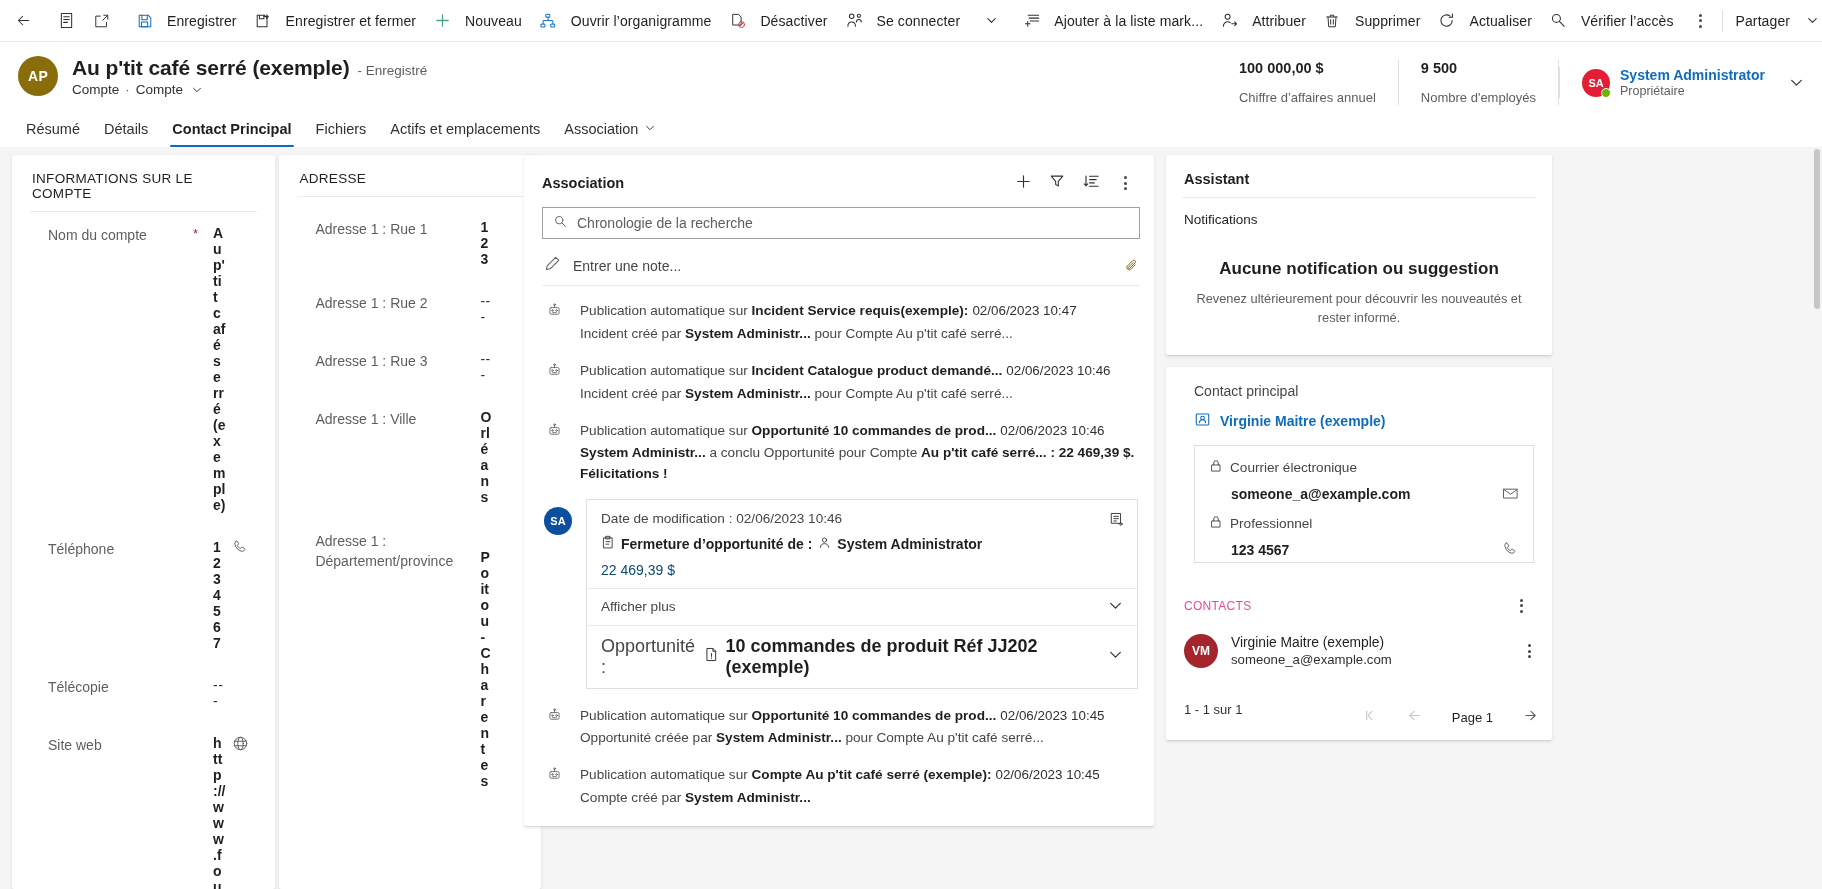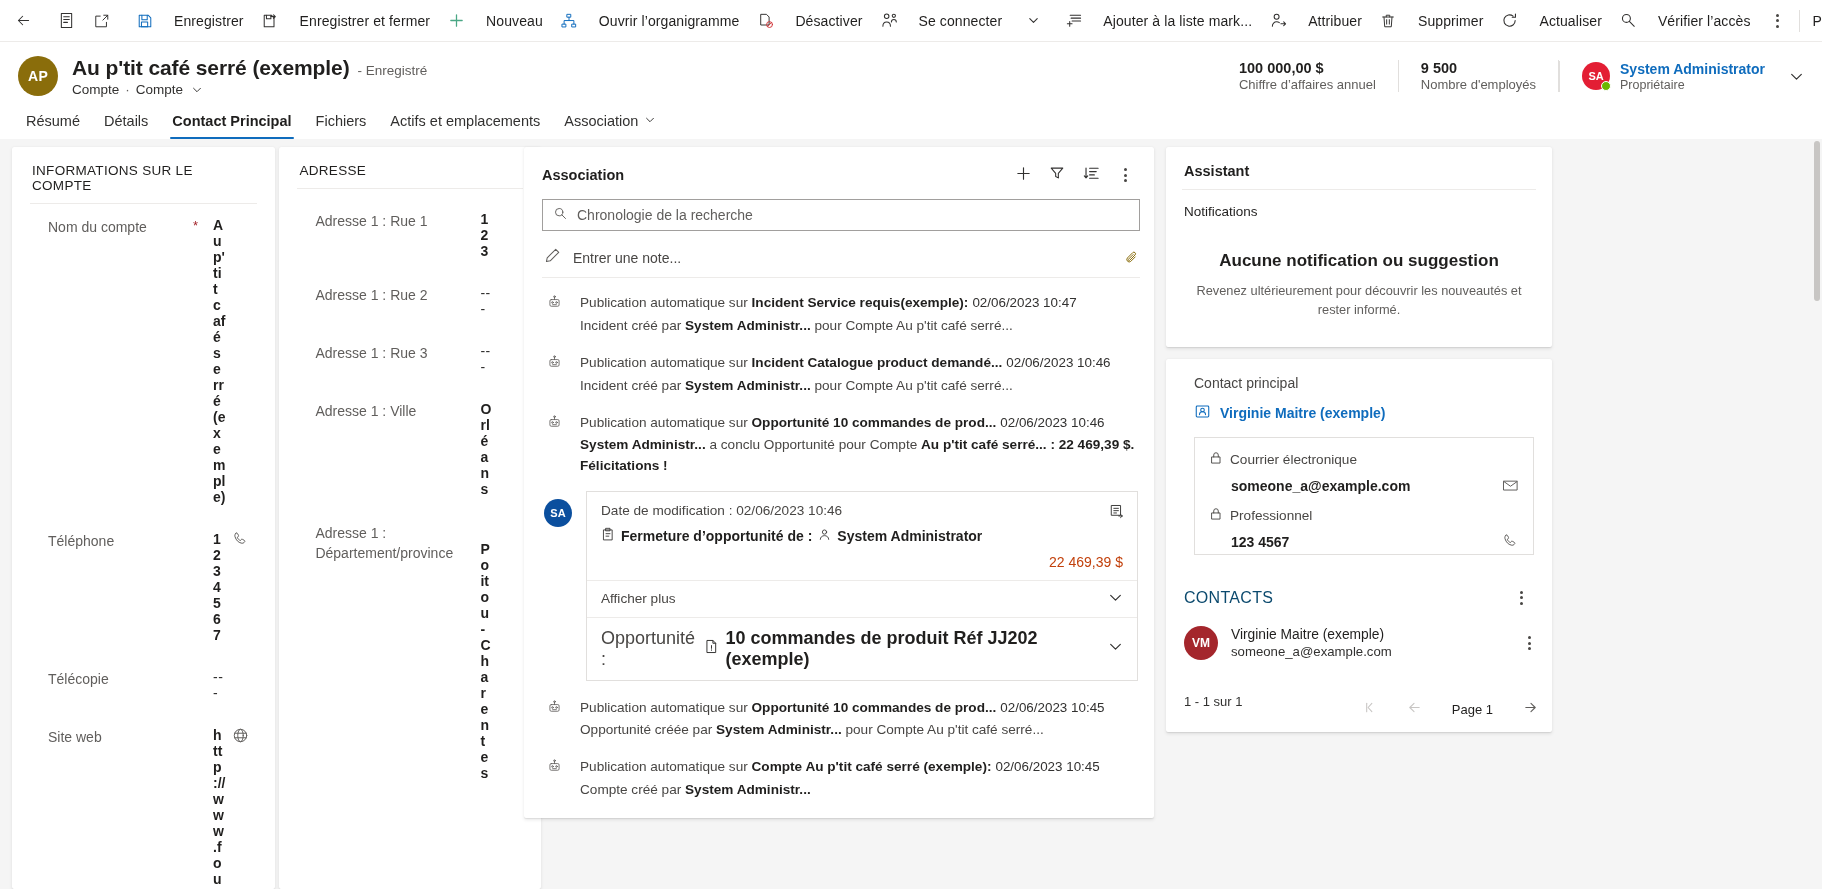--- a/index.html
+++ b/index.html
@@ -13,21 +13,21 @@
   .app { width: 1822px; height: 889px; position: relative; display: flex; flex-direction: column; background:#fff; }
 
   
   .cmdbar {
     height: 42px; min-height: 42px;
     display: flex; align-items: center;
     border-bottom: 1px solid #edebe9;
     padding-left: 6px; font-size: 14px; background:#fff;
   }
   .cmd-item {
-    display: flex; align-items: center; gap: 21px;
+    display: flex; align-items: center; gap: 14px;
     padding: 6px 9px; height: 32px;
     white-space: nowrap; cursor: default; color: #201f1e;
     border-radius: 2px;
   }
   .cmd-sep { width:1px; height:22px; background:#e1dfdd; margin:0 4px; }
   .cmd-icon { display:inline-flex; align-items:center; justify-content:center; width:17px; height:17px; }
   .cmd-icon svg { display:block; }
   .cmd-label { font-size: 14px; letter-spacing:0.1px; }
   .cmd-caret { padding: 6px 6px; display:flex; align-items:center; }
   .cmd-right { margin-left:auto; display:flex; align-items:center; padding-right:6px; }
@@ -52,21 +52,21 @@
   .rec-title { font-size:21px; font-weight:600; color:#201f1e; letter-spacing:-0.1px;}
   .rec-status { font-size:13.5px; color:#605e5c; }
   .rec-sub { display:flex; align-items:center; gap:6px; margin-top:2px; font-size:13.5px; color:#323130; }
   .rec-sub .dot { color:#605e5c; }
   .rec-sub .chev { margin-left:2px; display:inline-flex; }
 
   .rec-right { margin-left:auto; display:flex; align-items:center; gap:0; padding-top:10px; }
   .stat { padding: 0 22px; border-right:1px solid #e1dfdd; text-align:left; }
   .stat:last-of-type { border-right:none; }
   .stat-val { font-size:14.5px; font-weight:600; color:#201f1e; }
-  .stat-lab { font-size:13px; color:#605e5c; margin-top:1px; }
+  .stat-lab { font-size:13px; color:#605e5c; margin-top:14px; }
   .owner-box { display:flex; align-items:center; gap:10px; padding-left:22px; border-left:1px solid #e1dfdd; }
   .avatar-sm-wrap { position:relative; width:28px; height:28px; flex-shrink:0; }
   .avatar-sm {
     width:28px; height:28px; border-radius:50%;
     background:#e31e34; color:#fff; font-size:11px; font-weight:600;
     display:flex; align-items:center; justify-content:center;
   }
   .presence { position:absolute; right:-1px; bottom:-1px; width:10px; height:10px; border-radius:50%; background:#6bb700; border:1.5px solid #fff; }
   .owner-name { font-size:14px; color:#0f6cbd; font-weight:600; }
   .owner-role { font-size:12.5px; color:#605e5c; margin-top:1px; }
@@ -137,21 +137,21 @@
   .tl-l2 { font-size:13.6px; color:#484644; line-height:1.55; margin-top:1px; }
   .tl-l2 .b { font-weight:600; color:#201f1e; }
 
   .tl-card-row { display:flex; gap:14px; padding: 6px 2px 8px 2px; align-items:flex-start; }
   .avatar-tl { width:28px; height:28px; border-radius:50%; background:#0b4f9e; color:#fff; font-size:11px; font-weight:600; display:flex; align-items:center; justify-content:center; flex-shrink:0; margin-top:8px;}
   .tl-card { flex:1; border:1px solid #e1dfdd; background:#fff; min-width:0; }
   .tl-card-top { padding: 11px 14px 10px 14px; position:relative; }
   .tl-modified { font-size:13.6px; color:#484644; }
   .tl-subj { font-size:14px; font-weight:600; color:#201f1e; margin-top:9px; display:flex; align-items:center; gap:6px; flex-wrap:wrap;}
   .tl-subj .lab { font-weight:600; }
-  .tl-amount { font-size:14px; color:#c2410c; margin-top:9px;text-align:right; }
+  .tl-amount { font-size:14px; color:#0c4a6e; margin-top:9px; }
   .tl-card-icon { position:absolute; top:11px; right:12px; color:#323130; }
   .tl-more { padding: 9px 14px; border-top:1px solid #edebe9; display:flex; align-items:center; font-size:13.6px; color:#484644; }
   .tl-more .chev { margin-left:auto; color:#323130; }
   .tl-oppty { padding: 10px 14px; border-top:1px solid #edebe9; display:flex; align-items:center; gap:7px; font-size:18px; color:#484644; }
   .tl-oppty .b { font-weight:600; color:#201f1e; }
   .tl-oppty .chev { margin-left:auto; color:#323130; }
 
   
   .as-title { font-size:14.5px; font-weight:600; color:#201f1e; padding: 16px 18px 10px 18px; }
   .as-rule { height:1px; background:#edebe9; margin:0 16px; }
@@ -162,21 +162,21 @@
   .cp-title { font-size:14px; color:#484644; padding: 16px 18px 0 28px; }
   .cp-link { display:flex; align-items:center; gap:9px; padding: 12px 18px 0 28px; font-size:14px; color:#0f6cbd; font-weight:600; }
   .cp-box { margin: 14px 18px 16px 28px; border:1px solid #e1dfdd; padding: 13px 14px 4px 14px; }
   .cp-row-lab { display:flex; align-items:center; gap:7px; font-size:13.6px; color:#484644; }
   .cp-row-val { display:flex; align-items:center; padding: 9px 0 0 22px; }
   .cp-row-val .v { font-size:14px; font-weight:600; color:#201f1e; flex:1; }
   .cp-row-val .ic { color:#605e5c; display:flex; }
   .cp-gap { height:13px; }
 
   .ct-head { display:flex; align-items:center; padding: 16px 14px 10px 18px; }
-  .ct-title { font-size:16px; color:#0c4a6e; letter-spacing:0.3px; }
+  .ct-title { font-size:12px; color:#ec4899; letter-spacing:0.3px; }
   .ct-kebab { margin-left:auto; padding: 2px 8px; cursor:default; }
   .ct-row { display:flex; align-items:center; gap:13px; padding: 8px 14px 10px 18px; }
   .avatar-ct { width:34px; height:34px; border-radius:50%; background:#a4262c; color:#fff; font-size:12px; font-weight:600; display:flex; align-items:center; justify-content:center; flex-shrink:0; }
   .ct-name { font-size:13.8px; color:#201f1e; }
   .ct-mail { font-size:13.2px; color:#323130; margin-top:2px; }
   .ct-foot { display:flex; align-items:center; padding: 14px 14px 14px 18px; font-size:13px; color:#323130; }
   .ct-pager { margin-left:auto; display:flex; align-items:center; gap:30px; color:#605e5c;margin-top:16px; }
   .ct-pager .pg { color:#201f1e; font-size:13px; }
   .ct-pager .dis { color:#c8c6c4; }
 

